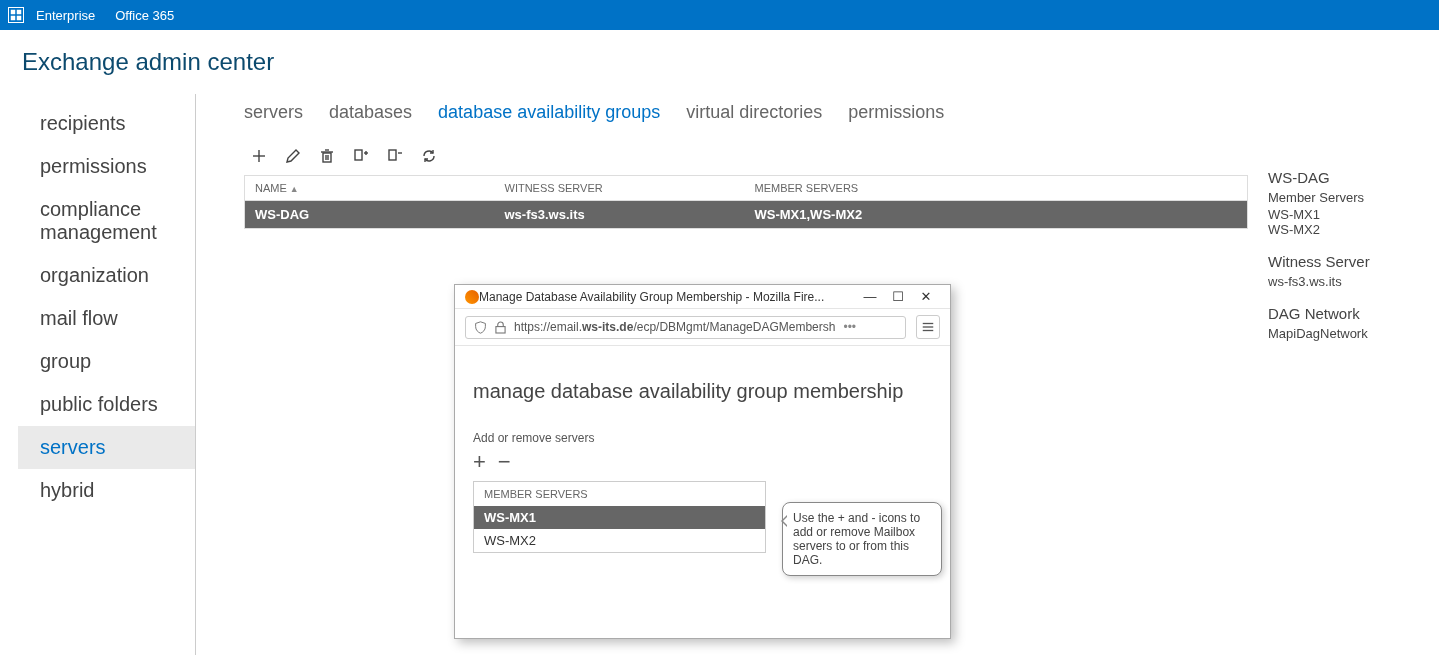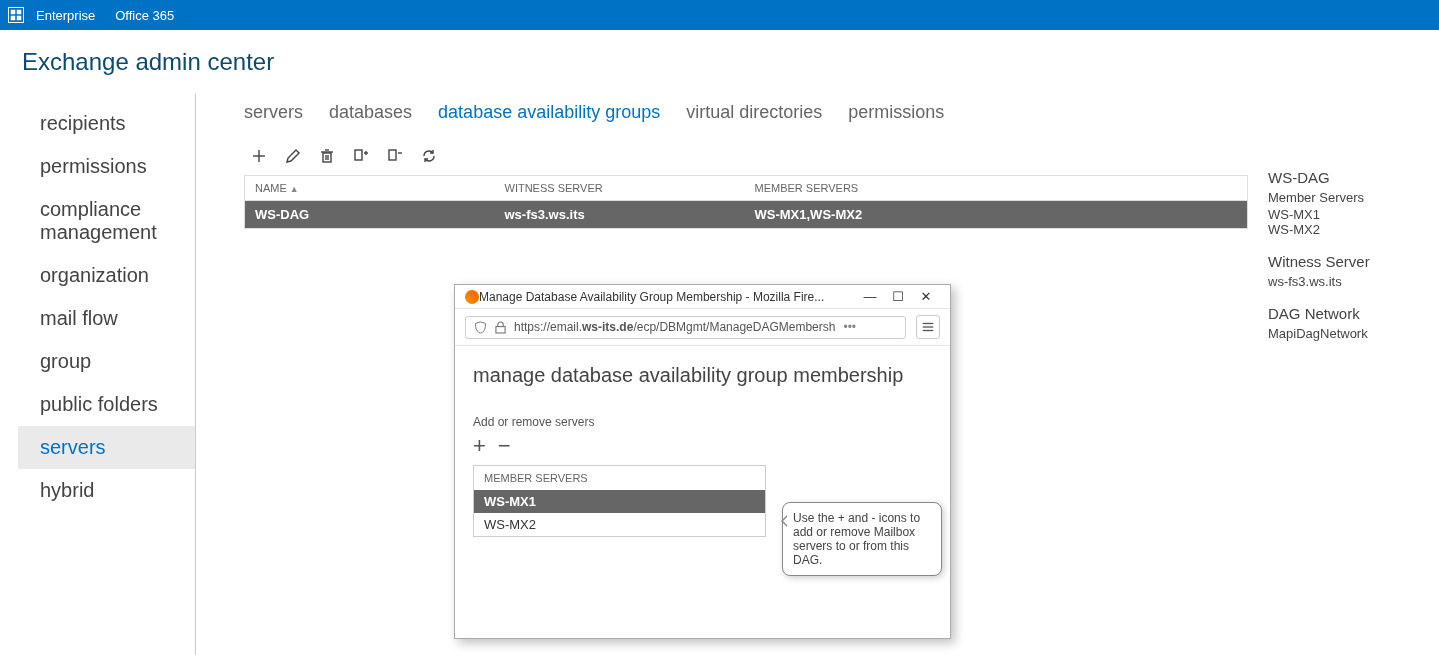--- a/index.html
+++ b/index.html
@@ -33,21 +33,21 @@
 .popup { position: absolute; left: 454px; top: 284px; width: 497px; height: 355px; background: #fff; border: 1px solid #aaa; box-shadow: 4px 4px 10px rgba(0,0,0,0.25); }
 .popup-titlebar { display: flex; align-items: center; padding: 4px 10px; border-bottom: 1px solid #e5e5e5; }
 .popup-titlebar .ff { width: 14px; height: 14px; border-radius: 50%; background: linear-gradient(45deg,#ff9500,#e66000); flex-shrink: 0; }
 .popup-titlebar .text { flex: 1; font-size: 12px; color: #333; white-space: nowrap; overflow: hidden; text-overflow: ellipsis; }
 .popup-titlebar .wbtn { width: 28px; text-align: center; cursor: pointer; color: #333; }
 .popup-addr { display: flex; align-items: center; padding: 6px 10px; gap: 10px; border-bottom: 1px solid #e5e5e5; }
 .popup-addr .url-field { flex: 1; display: flex; align-items: center; gap: 8px; border: 1px solid #ccc; border-radius: 3px; padding: 3px 8px; font-size: 12px; color: #555; overflow: hidden; }
 .popup-addr .dots { color: #888; }
 .popup-addr .menu { width: 24px; height: 24px; border: 1px solid #ccc; border-radius: 3px; display: flex; align-items: center; justify-content: center; cursor: pointer; }
 .popup-body { padding: 18px 18px 0 18px; }
-.popup-body h2 { font-weight: 300; font-size: 20px; color: #444; margin-bottom: 28px; }
+.popup-body h2 { font-weight: 300; font-size: 20px; color: #444; margin-bottom: 28px; margin-top: 16px; }
 .popup-body .sub { font-size: 12px; color: #555; margin-bottom: 6px; }
 .popup-body .pm { display: flex; gap: 12px; margin-bottom: 8px; font-size: 22px; color: #555; }
 .popup-body .pm span { cursor: pointer; line-height: 1; }
 .member-table { width: 293px; border: 1px solid #ccc; }
 .member-table .hdr { font-size: 11px; color: #666; padding: 6px 10px; }
 .member-table .row { padding: 4px 10px; font-size: 13px; }
 .member-table .row.sel { background: #666; color: #fff; font-weight: 700; }
 .tooltip { position: absolute; left: 782px; top: 502px; width: 160px; background: #fff; border: 1px solid #888; border-radius: 8px; padding: 8px 10px; font-size: 12px; color: #444; box-shadow: 2px 2px 6px rgba(0,0,0,0.2); }
 .tooltip::before { content: ""; position: absolute; left: -8px; top: 12px; border: 6px solid transparent; border-right-color: #888; }
 .tooltip::after { content: ""; position: absolute; left: -6px; top: 12px; border: 6px solid transparent; border-right-color: #fff; }

